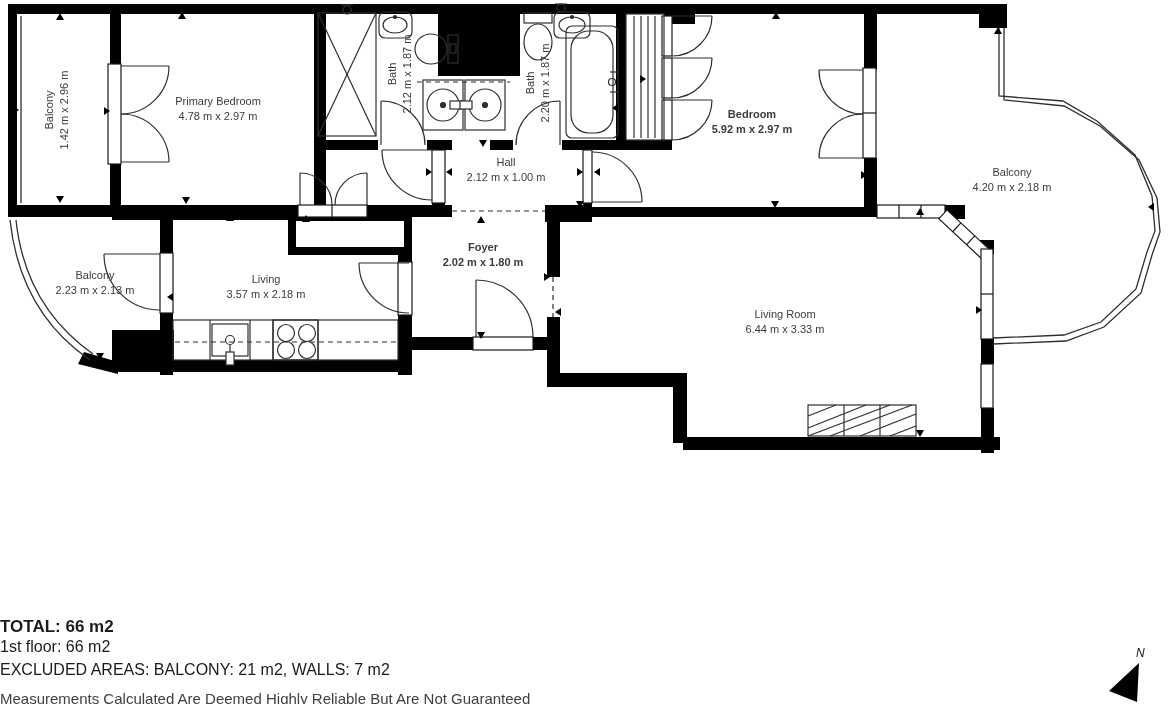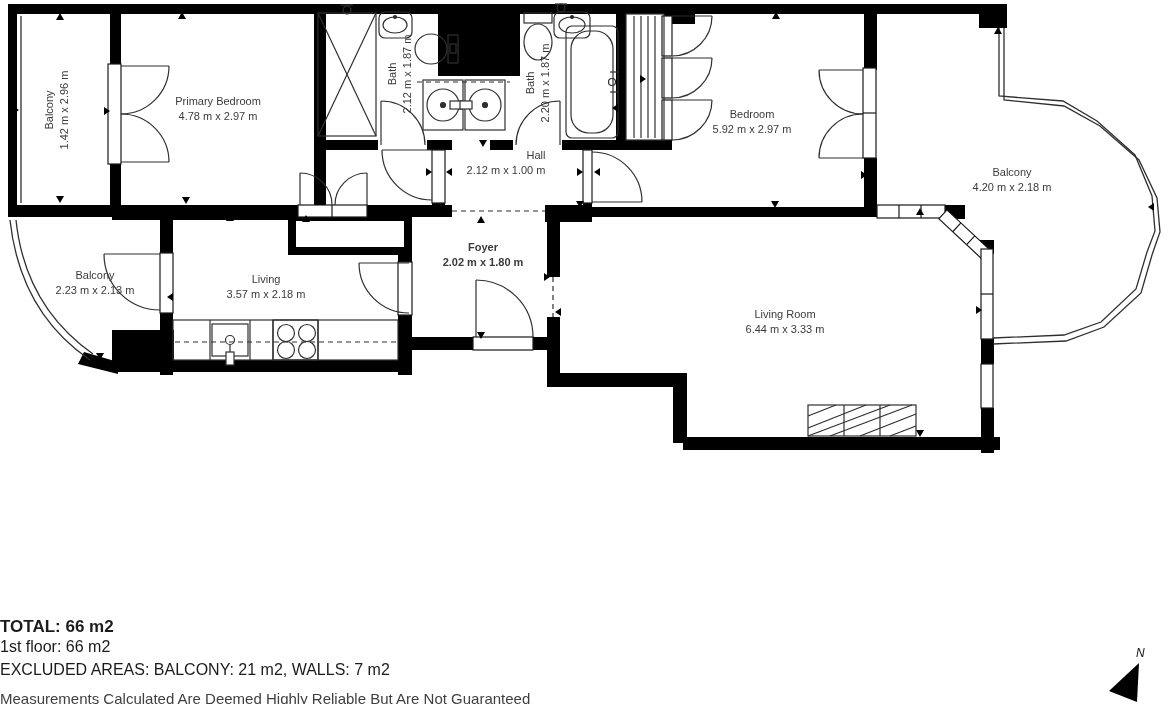--- a/index.html
+++ b/index.html
@@ -326,25 +326,25 @@
     <div class="room-dims">4.78 m x 2.97 m</div>
   </div>
   <div class="room-label vert" style="left:400px;top:74px;">
     <div class="room-name">Bath</div>
     <div class="room-dims">2.12 m x 1.87 m</div>
   </div>
   <div class="room-label vert" style="left:538px;top:83px;">
     <div class="room-name">Bath</div>
     <div class="room-dims">2.20 m x 1.87 m</div>
   </div>
-  <div class="room-label" style="left:506px;top:163px;text-align:right;">
+  <div class="room-label" style="left:506px;top:170px;">
     <div class="room-name">Hall</div>
     <div class="room-dims">2.12 m x 1.00 m</div>
   </div>
-  <div class="room-label" style="left:752px;top:122px;">
+  <div class="room-label" style="left:752px;top:122px;font-weight:bold;">
     <div class="room-name">Bedroom</div>
     <div class="room-dims">5.92 m x 2.97 m</div>
   </div>
   <div class="room-label" style="left:1012px;top:180px;">
     <div class="room-name">Balcony</div>
     <div class="room-dims">4.20 m x 2.18 m</div>
   </div>
   <div class="room-label" style="left:95px;top:283px;">
     <div class="room-name">Balcony</div>
     <div class="room-dims">2.23 m x 2.13 m</div>

